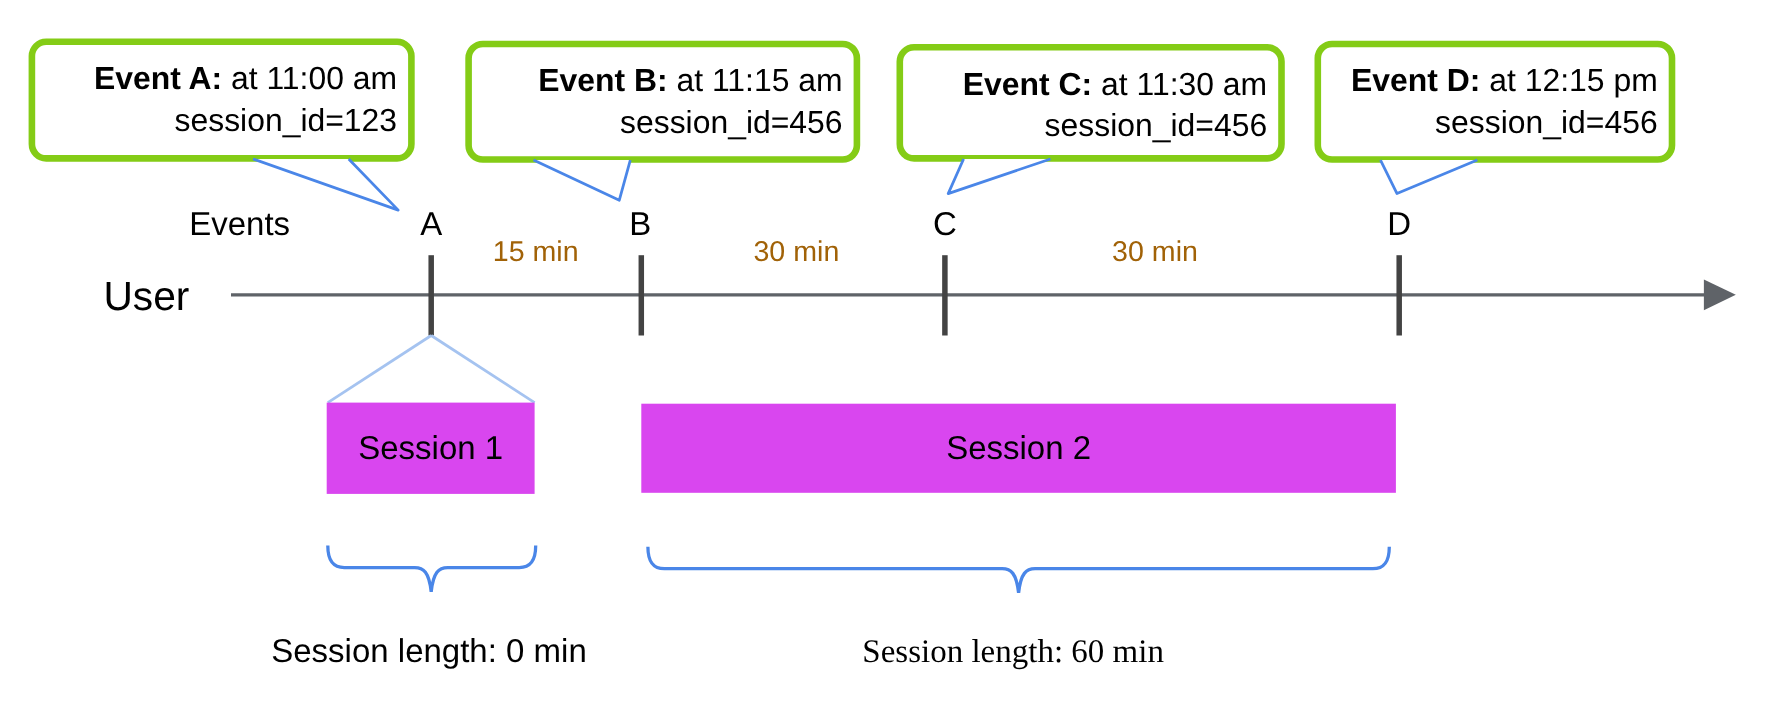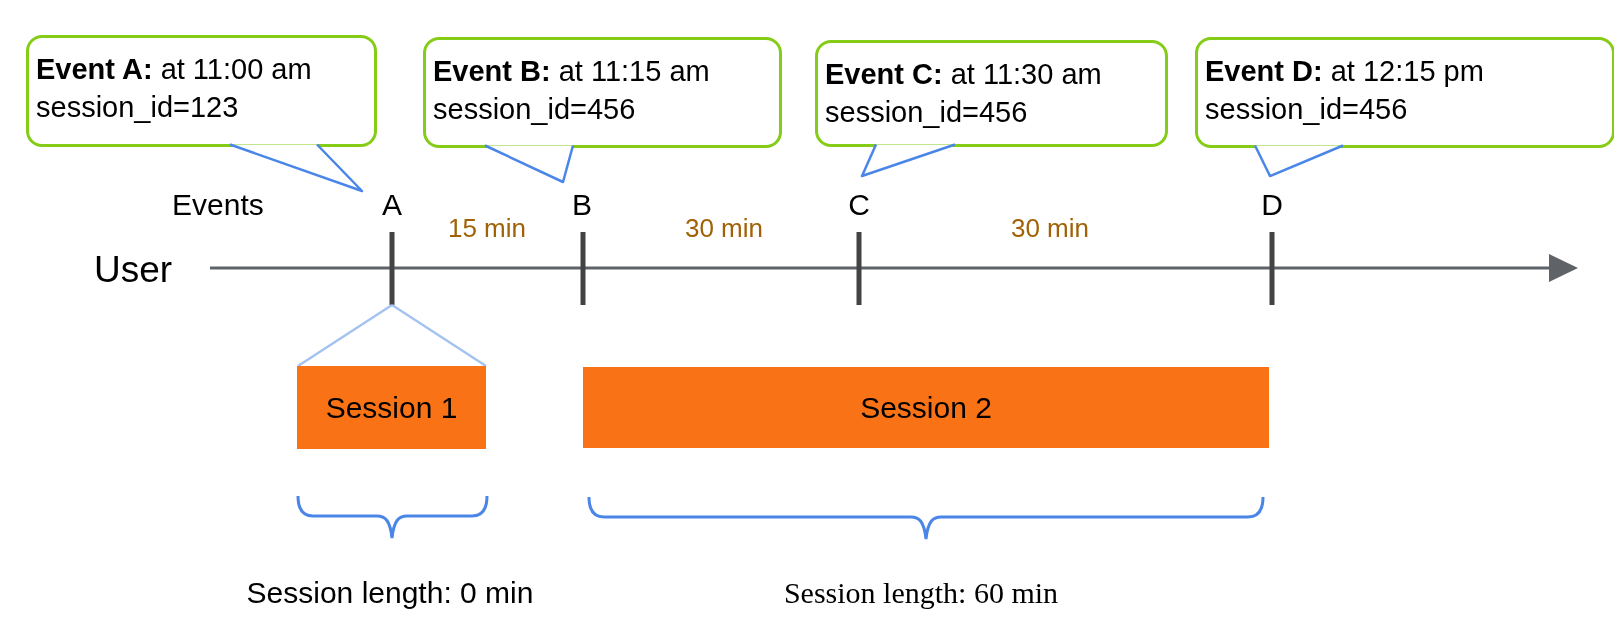--- a/index.html
+++ b/index.html
@@ -3,38 +3,39 @@
 <meta charset="utf-8">
 <style>
   html,body{margin:0;padding:0;background:#ffffff;}
   body{font-family:"Liberation Sans", sans-serif; color:#000;}
   #canvas{position:relative;width:1614px;height:642px;background:#fff;overflow:hidden;}
   .abs{position:absolute;}
   svg.layer{position:absolute;left:0;top:0;width:1614px;height:642px;pointer-events:none;}
   .bubble{
     position:absolute;
     background:#fff;
-    border:3px solid #84cc16;
+    border:6px solid #84cc16;
     border-radius:16px;
     box-sizing:border-box;
     z-index:2;
-    padding:12px 10px 0 7px;
+    padding:12px 10px 0 23px;
     font-size:29px;
     line-height:38px;
     white-space:nowrap;
+    text-align:right;
   }
   .bubble b{font-weight:bold;}
   .tails{z-index:3;}
   .bg{z-index:1;}
   .label{position:absolute;white-space:nowrap;}
   .tick-label{font-size:30px;width:80px;text-align:center;transform:translateX(-50%);}
   .interval-label{font-size:26px;width:140px;text-align:center;transform:translateX(-50%);color:#a16207;}
   .session-box{
     position:absolute;
-    background:#f97316;
+    background:#d946ef;
     display:flex;align-items:center;justify-content:center;
     font-size:30px;
     z-index:2;
   }
   .length-label{font-size:30px;width:460px;text-align:center;transform:translateX(-50%);}
   .events-label{font-size:30px;}
   .user-label{font-size:37px;}
 </style>
 </head>
 <body>
@@ -67,21 +68,21 @@
   <div class="bubble" style="left:423px;top:37px;width:359px;height:111px;">
     <div><b>Event B:</b> <span>at 11:15 am</span></div>
     <div>session_id=456</div>
   </div>
 
   <div class="bubble" style="left:815px;top:40px;width:353px;height:107px;">
     <div><b>Event C:</b> <span>at 11:30 am</span></div>
     <div>session_id=456</div>
   </div>
 
-  <div class="bubble" style="left:1195px;top:37px;width:420px;height:111px;">
+  <div class="bubble" style="left:1195px;top:37px;width:328px;height:111px;">
     <div><b>Event D:</b> <span>at 12:15 pm</span></div>
     <div>session_id=456</div>
   </div>
 
   <svg class="layer tails" viewBox="0 0 1614 642">
     <path d="M 230,144.5 L 362,191 L 317,144.5" fill="#ffffff" stroke="#4a86e8" stroke-width="2.5" stroke-linejoin="round"></path>
     <path d="M 485,145.5 L 563,182 L 573,145.5" fill="#ffffff" stroke="#4a86e8" stroke-width="2.5" stroke-linejoin="round"></path>
     <path d="M 955,144.5 L 862,176 L 876,144.5" fill="#ffffff" stroke="#4a86e8" stroke-width="2.5" stroke-linejoin="round"></path>
     <path d="M 1343,145.5 L 1270,176 L 1255,145.5" fill="#ffffff" stroke="#4a86e8" stroke-width="2.5" stroke-linejoin="round"></path>
   </svg>

